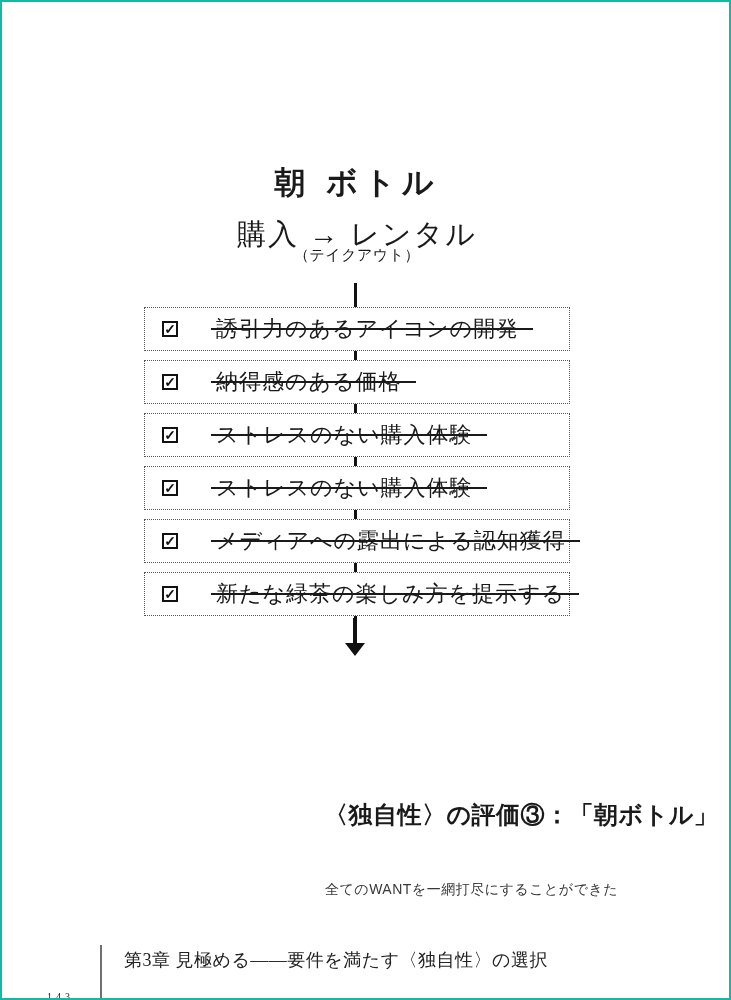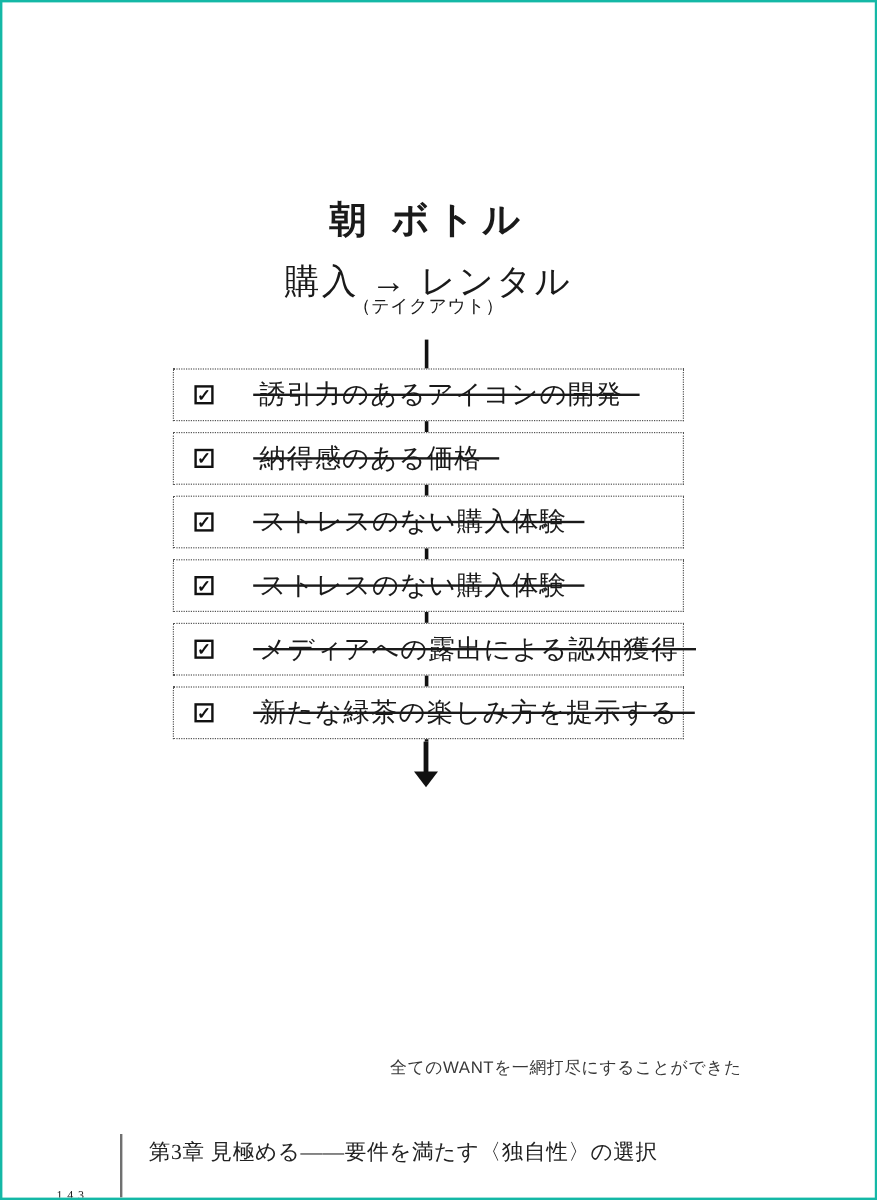--- a/index.html
+++ b/index.html
@@ -230,19 +230,20 @@
       <span class="checkbox">
           <span class="checkmark">✓</span>
         </span>
       <span class="check-label">新たな緑茶の楽しみ方を提示する</span>
     </div>
   </div>
 
   <div class="arrow-shaft"></div>
   <div class="arrow-head"></div>
 
+  <div class="caption-title">〈独自性〉の評価③：「朝ボトル」</div>
   <div class="caption-subtitle">全てのWANTを一網打尽にすることができた</div>
 
   <div class="footer-page-number">143</div>
   <div class="footer-divider"></div>
   <div class="footer-chapter">第3章 見極める——要件を満たす〈独自性〉の選択</div>
 
 </div>
 
 </body></html>

